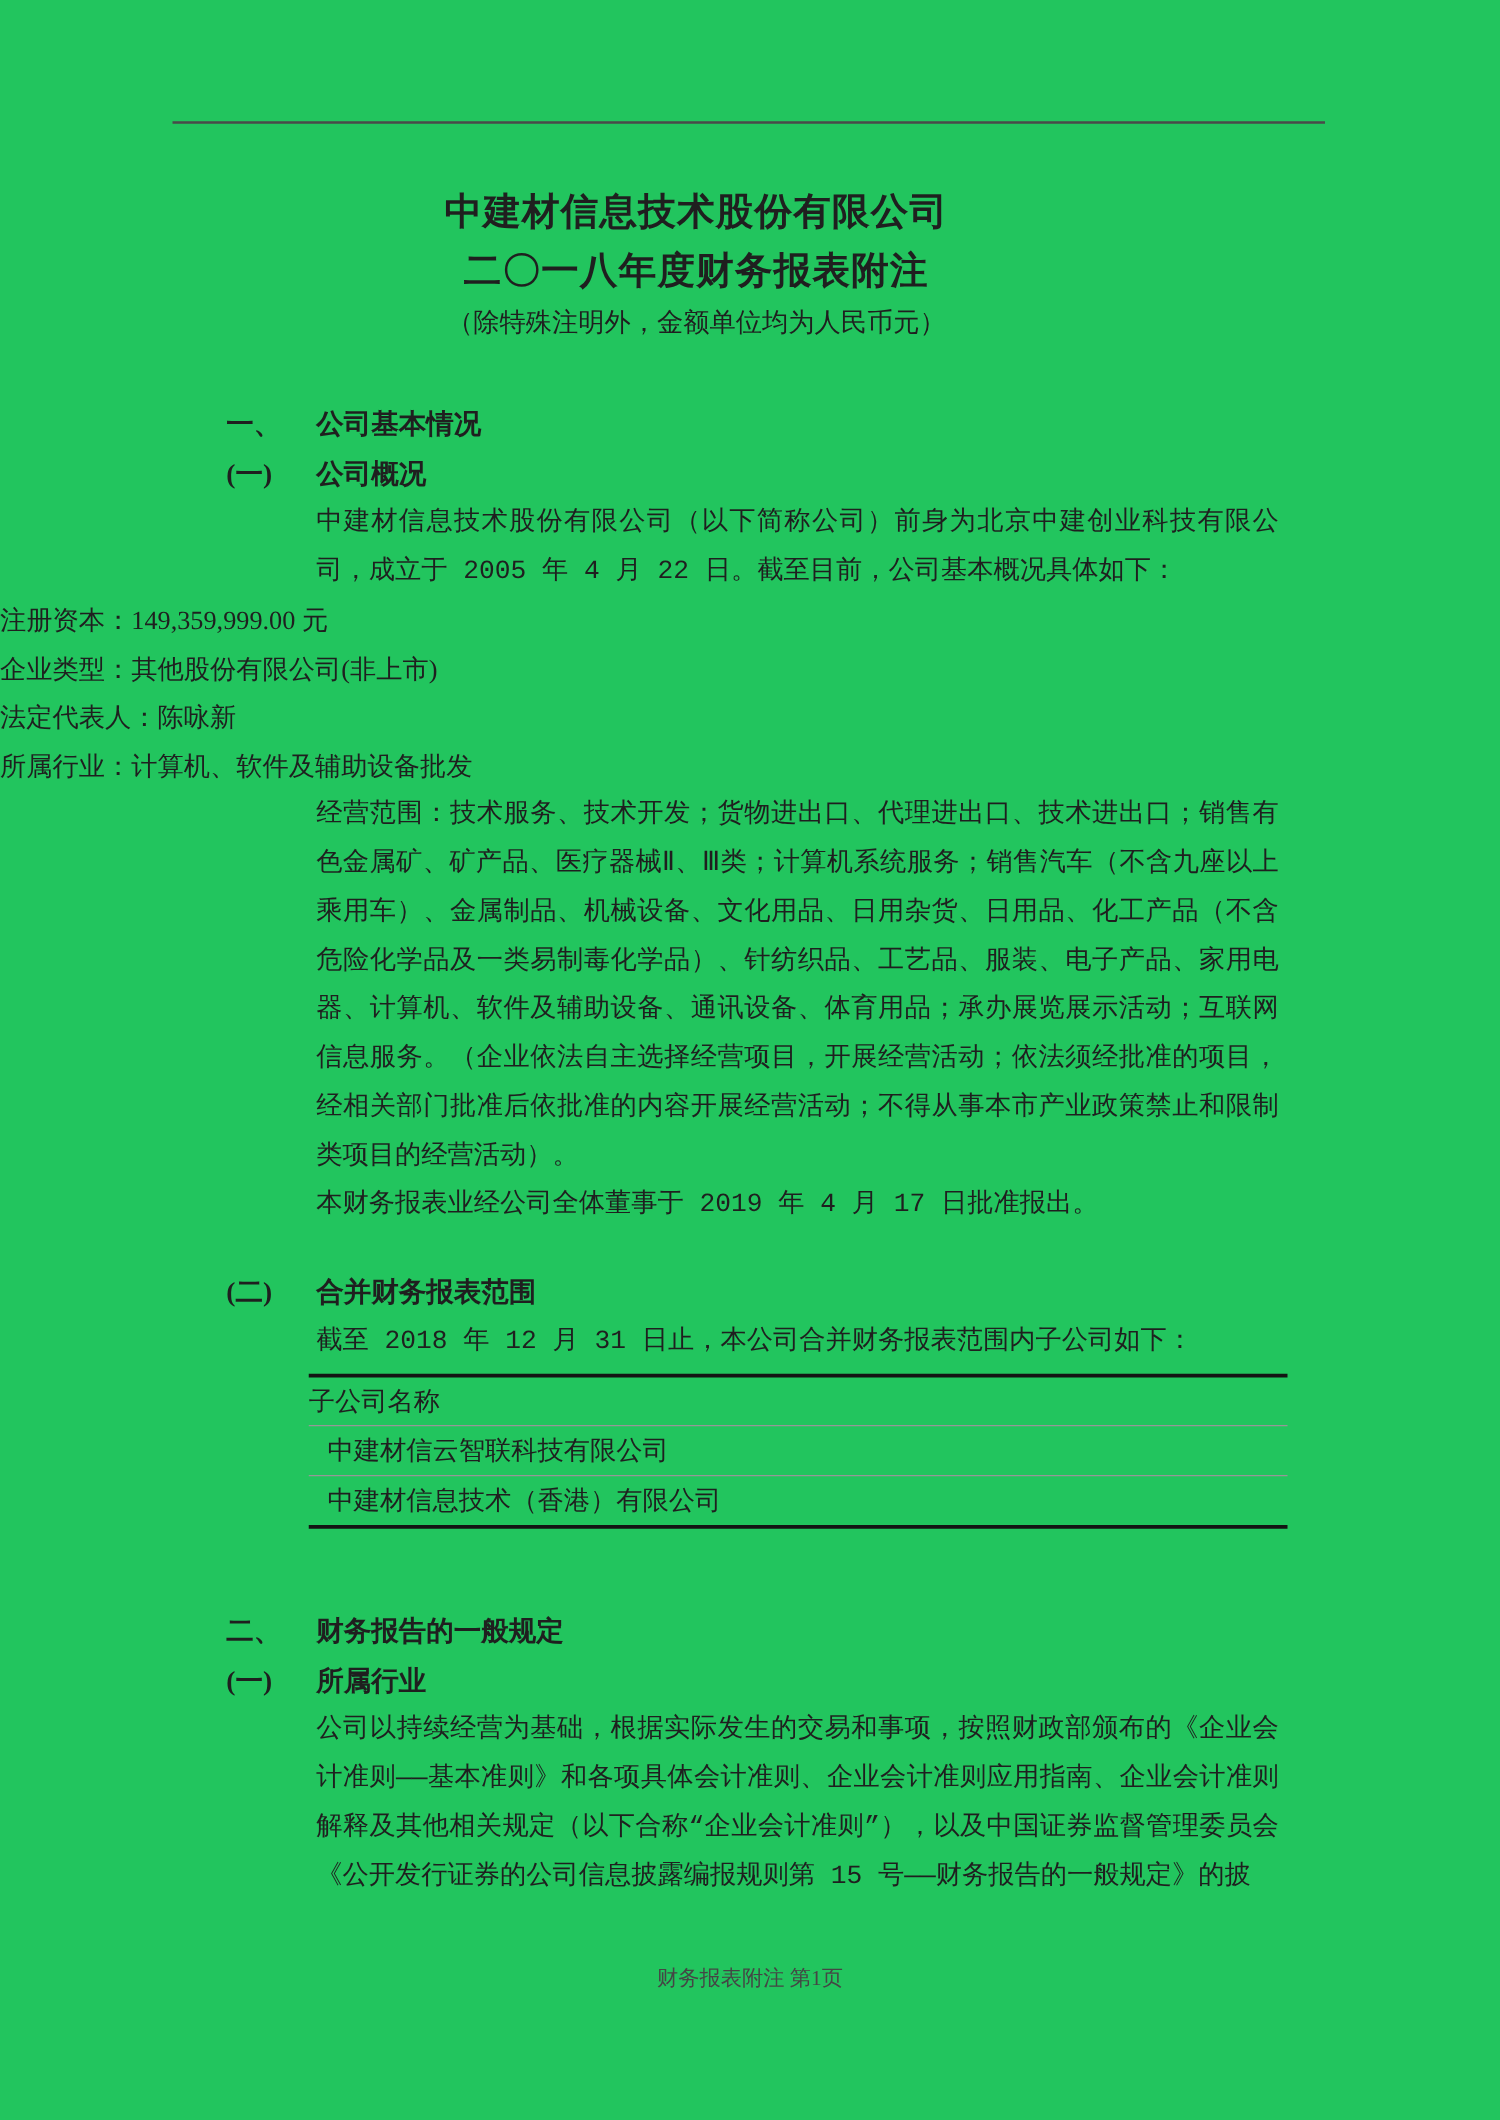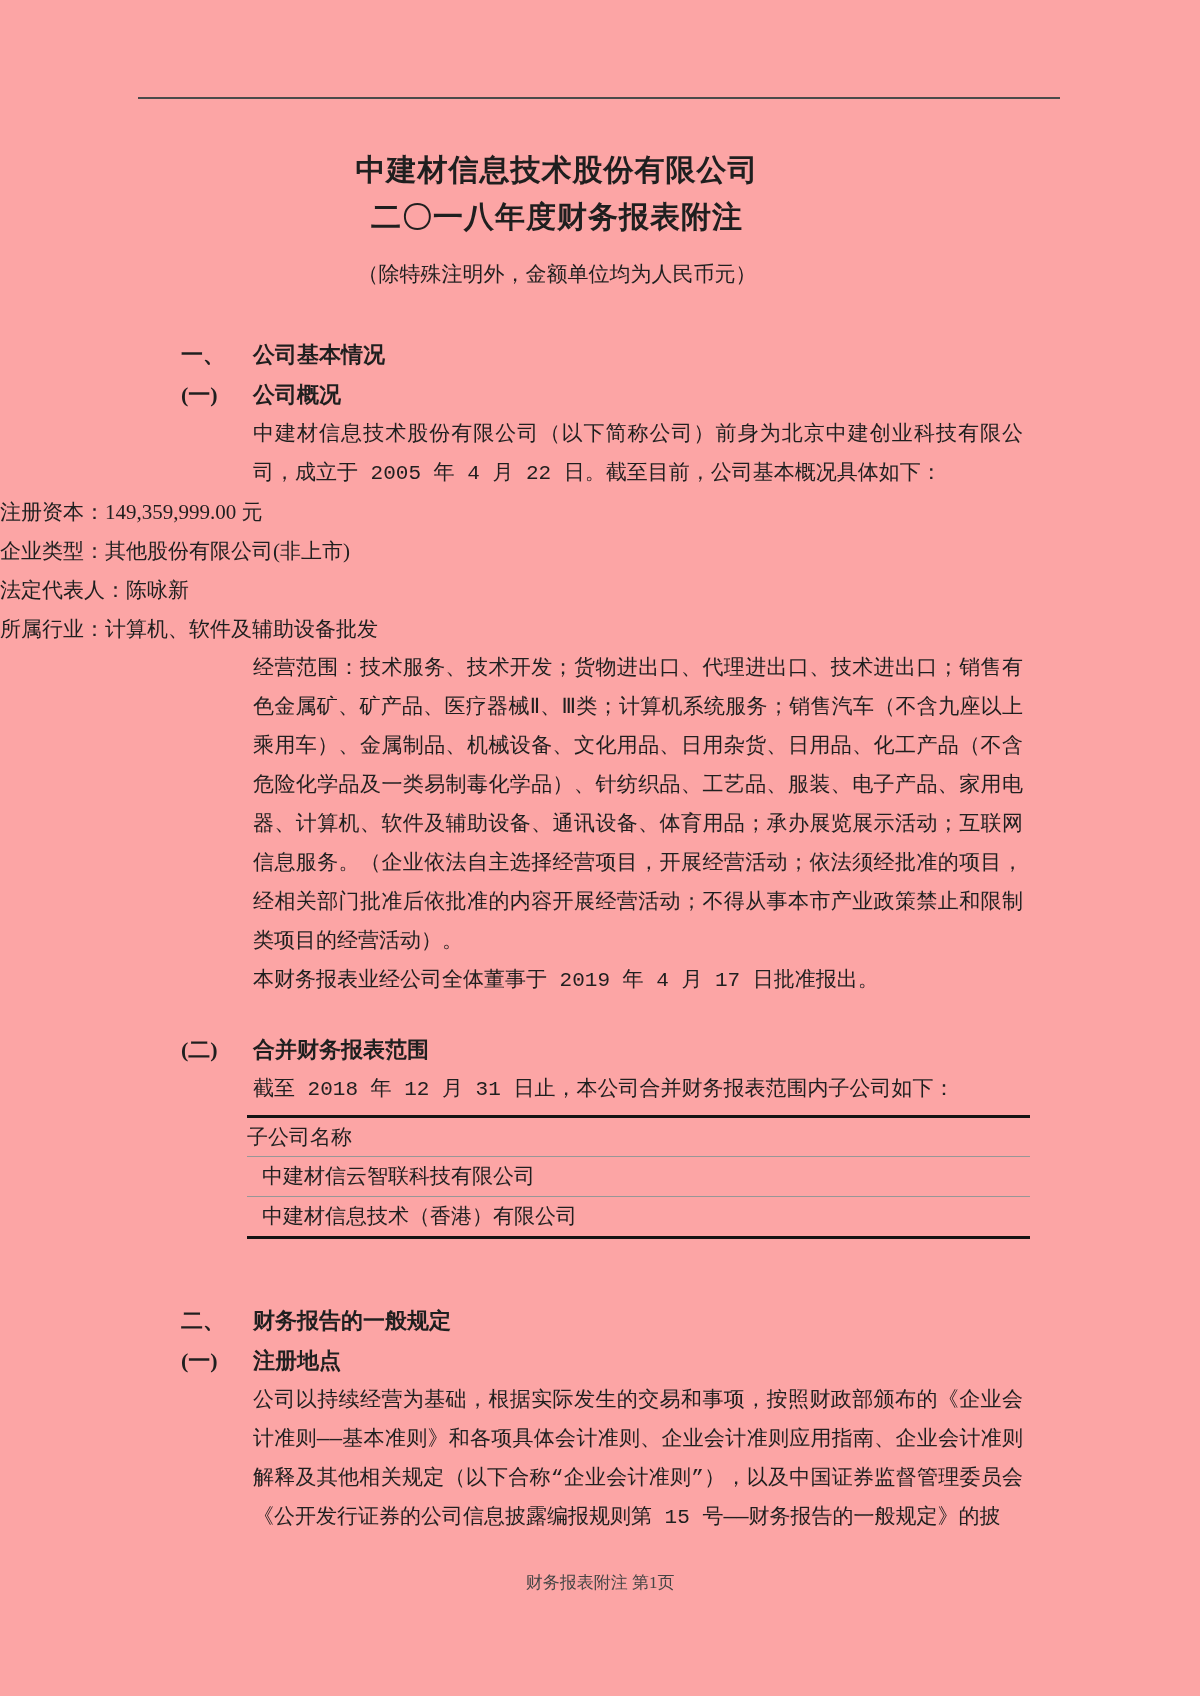--- a/index.html
+++ b/index.html
@@ -4,21 +4,21 @@
 <style>
   html, body {
     margin: 0;
     padding: 0;
     background: #ffffff;
   }
   .page {
     position: relative;
     width: 1200px;
     height: 1696px;
-    background: #fca5a5;
+    background: #22c55e;
     overflow: hidden;
     font-family: "Liberation Serif", "DejaVu Serif", serif;
     color: #1f1f1f;
   }
   .header-rule {
     position: absolute;
     top: 97px;
     left: 138px;
     width: 922px;
     border-top: 2px solid #4a4a4a;
@@ -36,21 +36,21 @@
   }
   .title-line {
     font-size: 30px;
     font-weight: bold;
     line-height: 47px;
     letter-spacing: 1px;
   }
   .subtitle-line {
     font-size: 21px;
     line-height: 32px;
-    margin-top: 18px;
+    margin-top: 2px;
   }
   .sec-row {
     display: flex;
     margin-left: 181px;
     font-size: 22px;
     font-weight: bold;
     line-height: 40px;
   }
   .sec-num {
     width: 72px;
@@ -158,21 +158,21 @@
       <div class="t-row last">中建材信息技术（香港）有限公司</div>
     </div>
 
     <div class="sec-row row-sec2">
       <span class="sec-num">二、</span>
       <span class="sec-title">财务报告的一般规定</span>
     </div>
 
     <div class="sec-row row-sub1">
       <span class="sec-num">(一)</span>
-      <span class="sec-title">注册地点</span>
+      <span class="sec-title">所属行业</span>
     </div>
 
     <div class="para">公司以持续经营为基础，根据实际发生的交易和事项，按照财政部颁布的《企业会计准则——基本准则》和各项具体会计准则、企业会计准则应用指南、企业会计准则解释及其他相关规定（以下合称“企业会计准则”），以及中国证券监督管理委员会《公开发行证券的公司信息披露编报规则第 15 号——财务报告的一般规定》的披</div>
 
   </div>
 
   <div class="footer">财务报表附注 第1页</div>
 
 </div>
 

